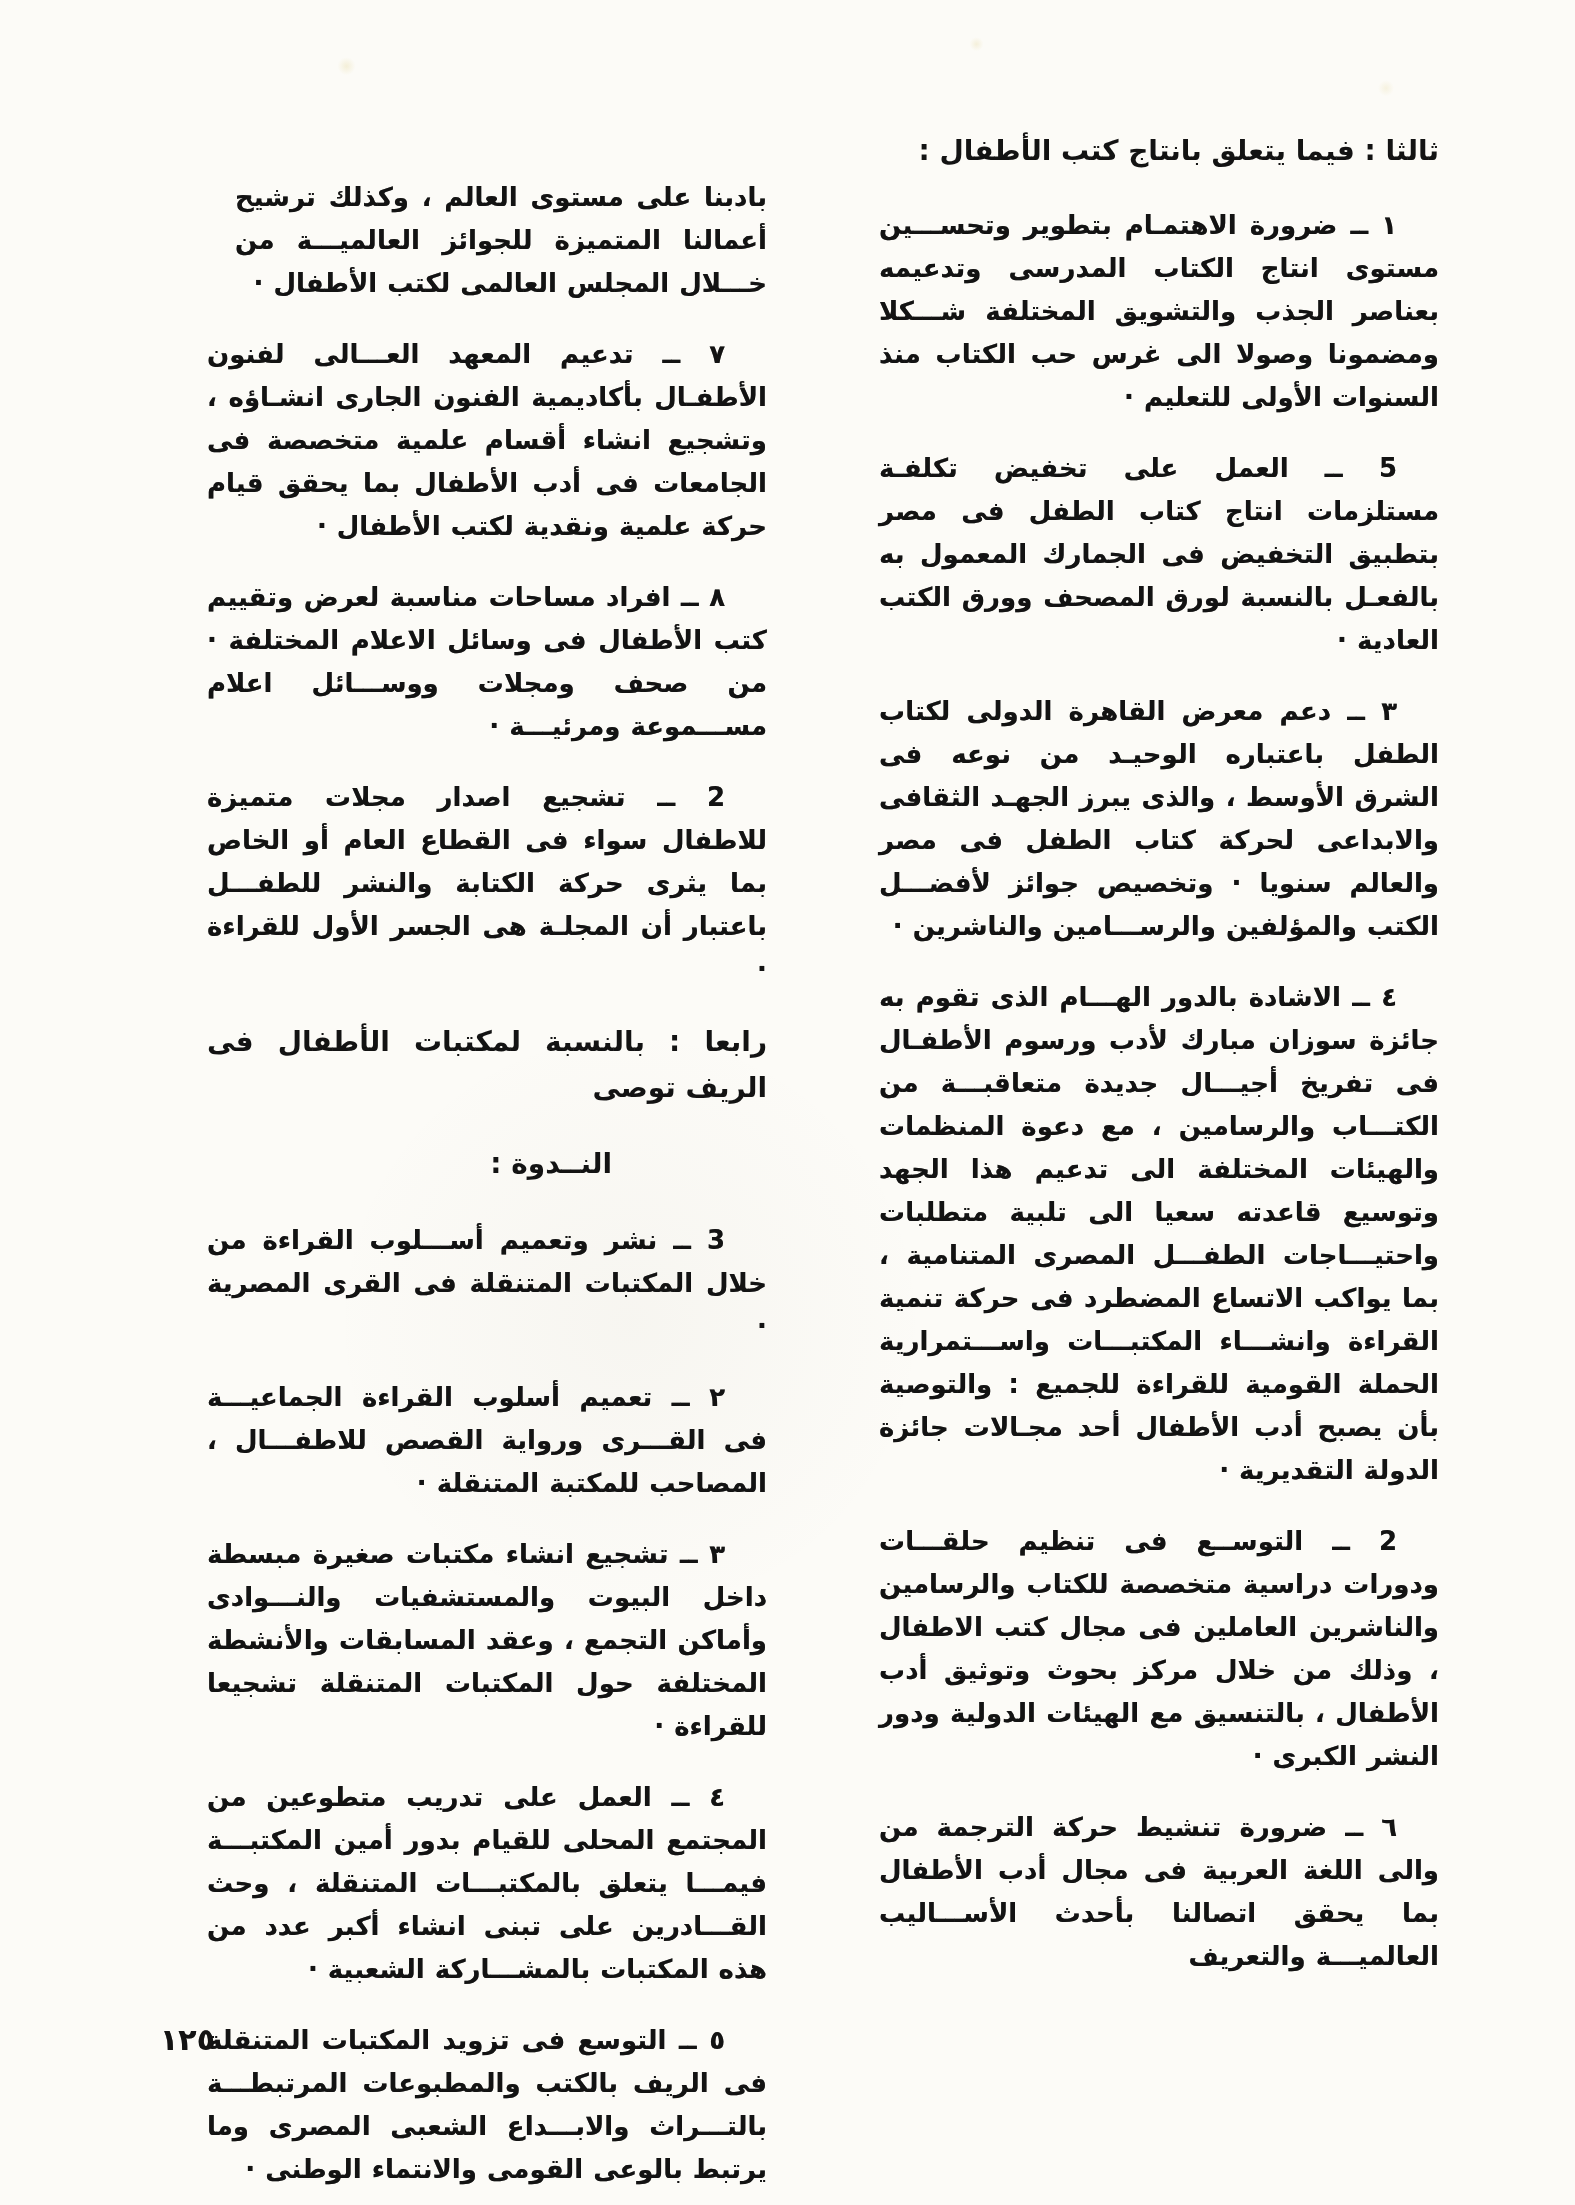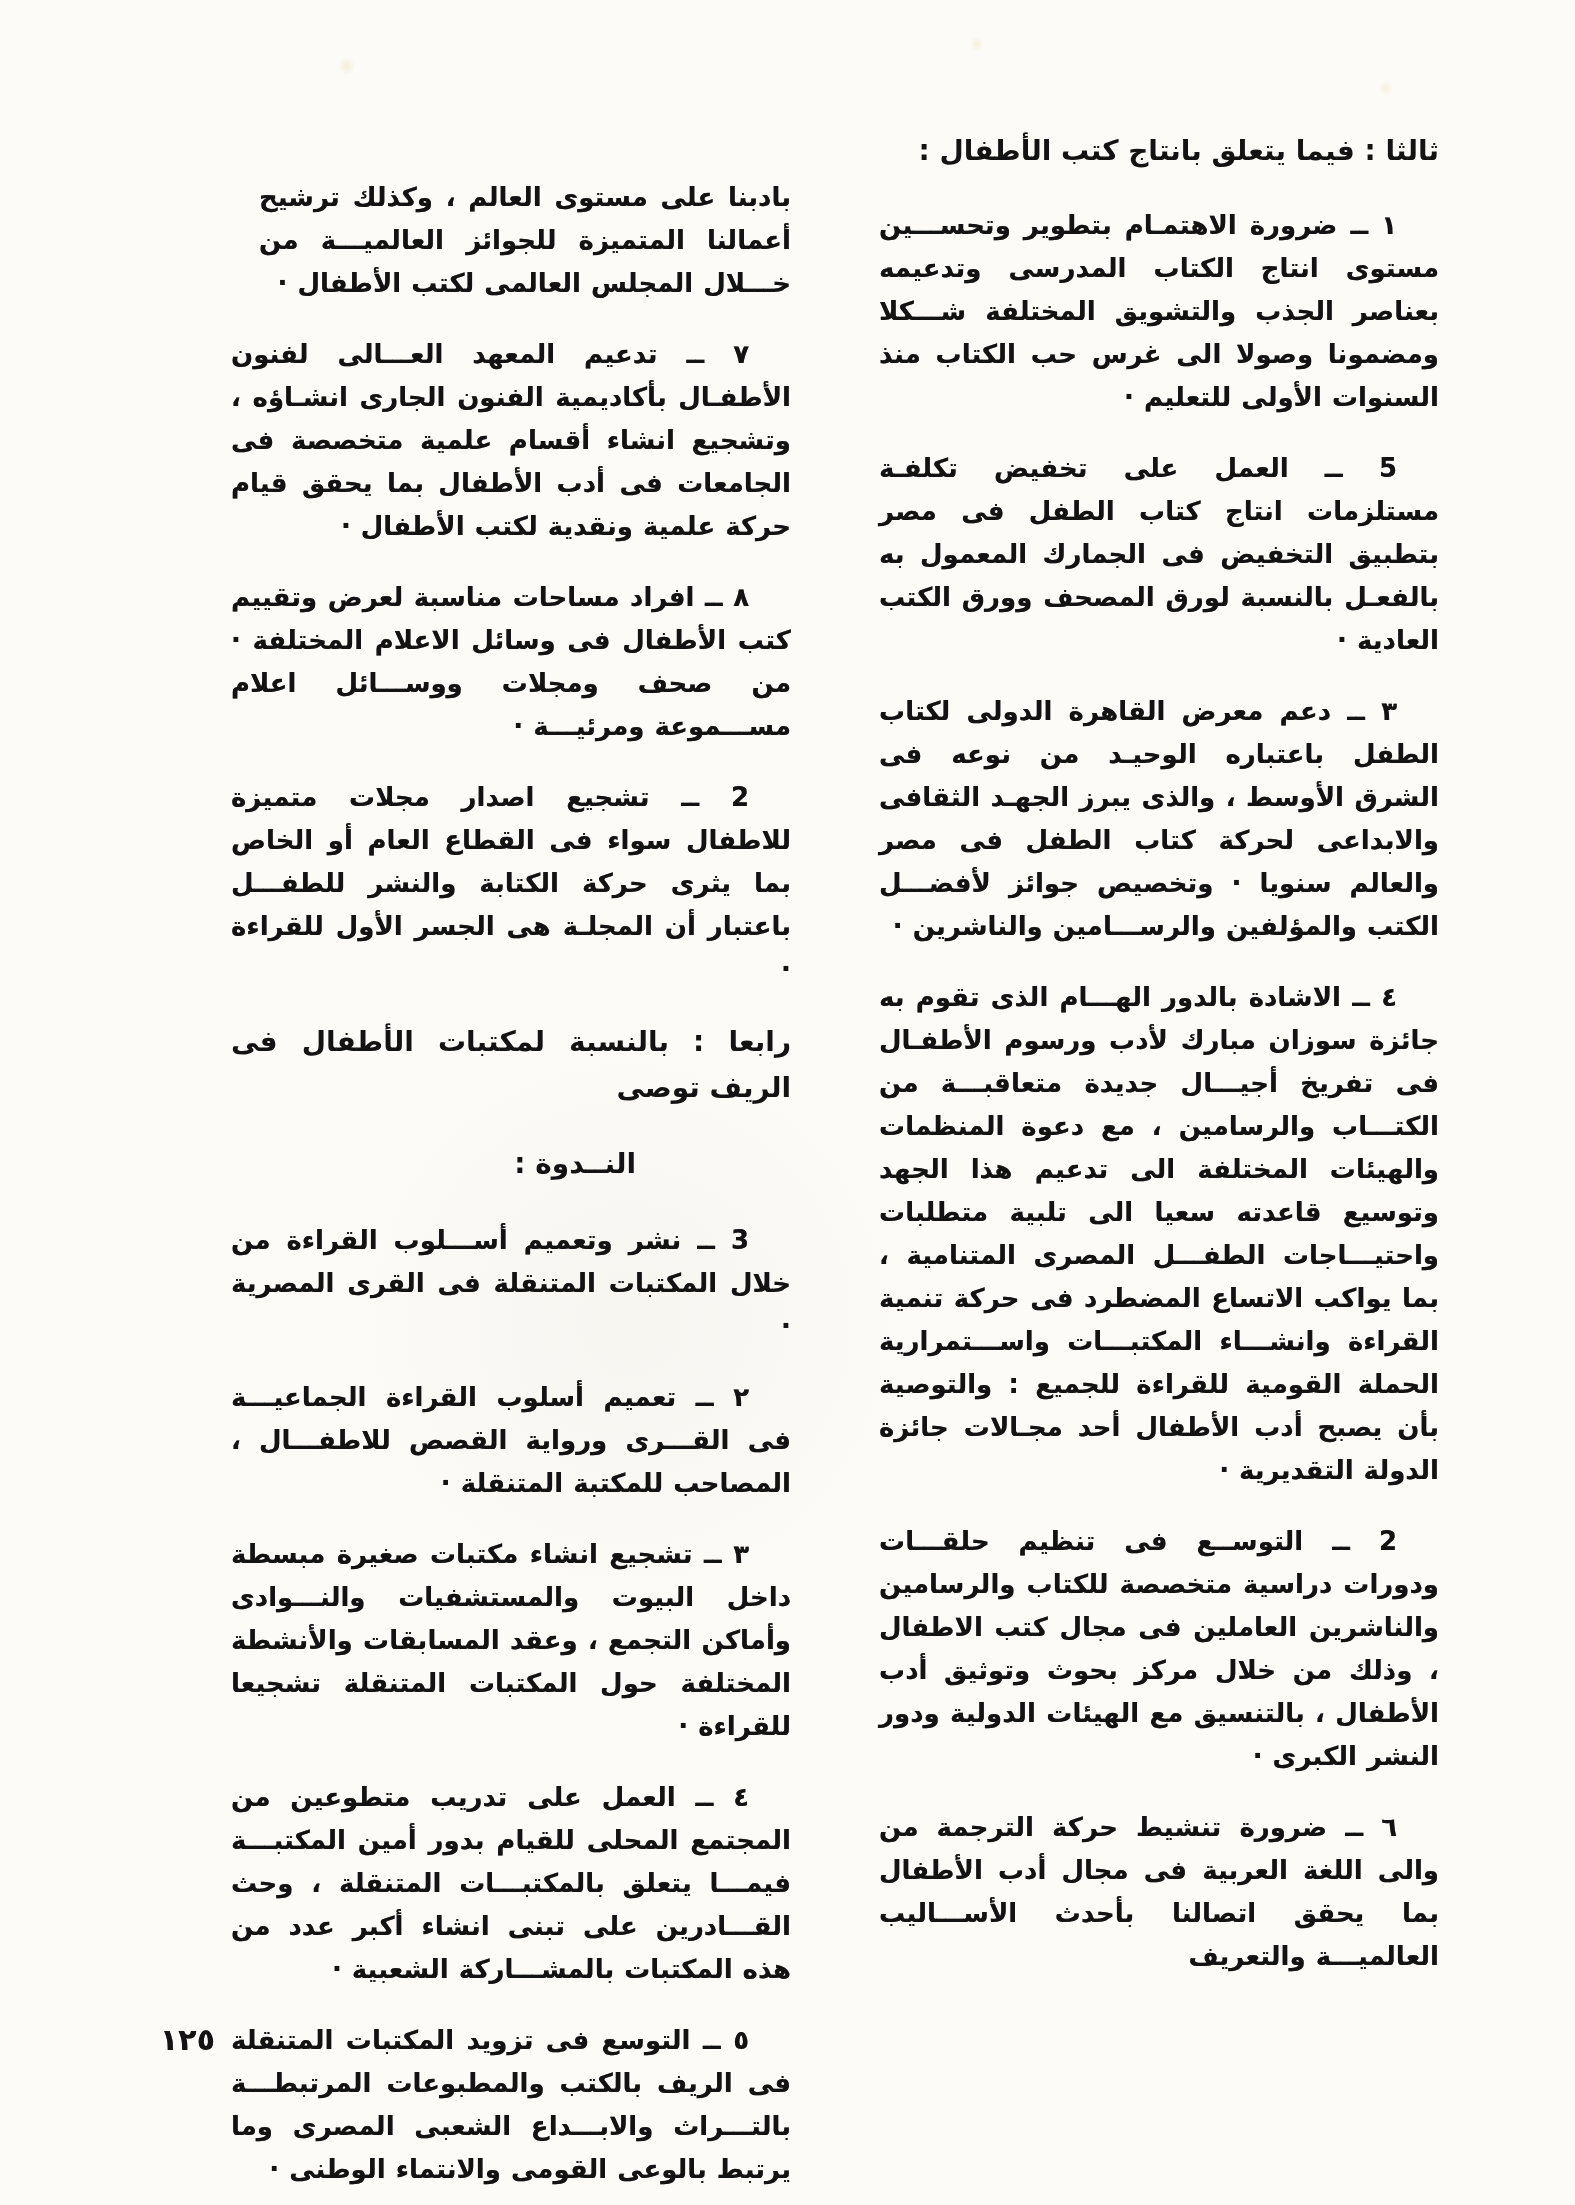--- a/index.html
+++ b/index.html
@@ -18,21 +18,21 @@
       radial-gradient(circle at 88% 4%, rgba(212,190,90,0.15) 0px, rgba(212,190,90,0) 8px),
       radial-gradient(circle at 40% 60%, rgba(120,110,80,0.04) 0px, rgba(120,110,80,0) 300px),
       #fcfbf7;
     direction: rtl;
     font-family: "DejaVu Sans", sans-serif;
     color: #131313;
     overflow: hidden;
   }
   .columns {
     display: flex;
-    gap: 88px;
+    gap: 112px;
     padding: 128px 136px 0 140px;
     align-items: flex-start;
   }
   .col {
     flex: 0 0 560px;
     width: 560px;
   }
   .col-left {
     padding-top: 48px;
   }

